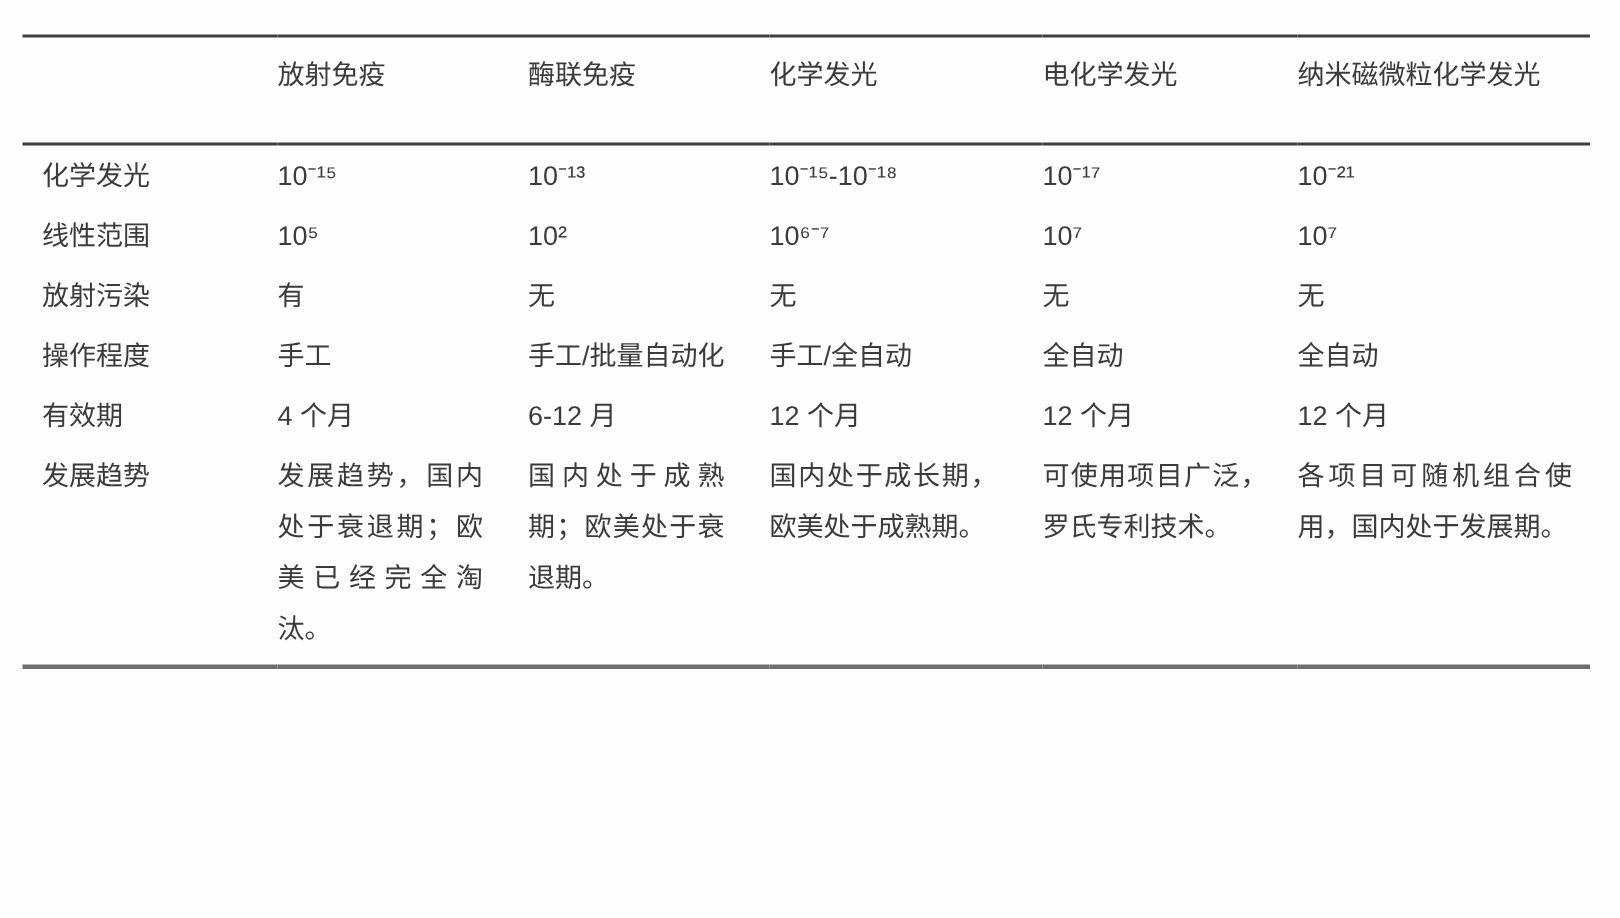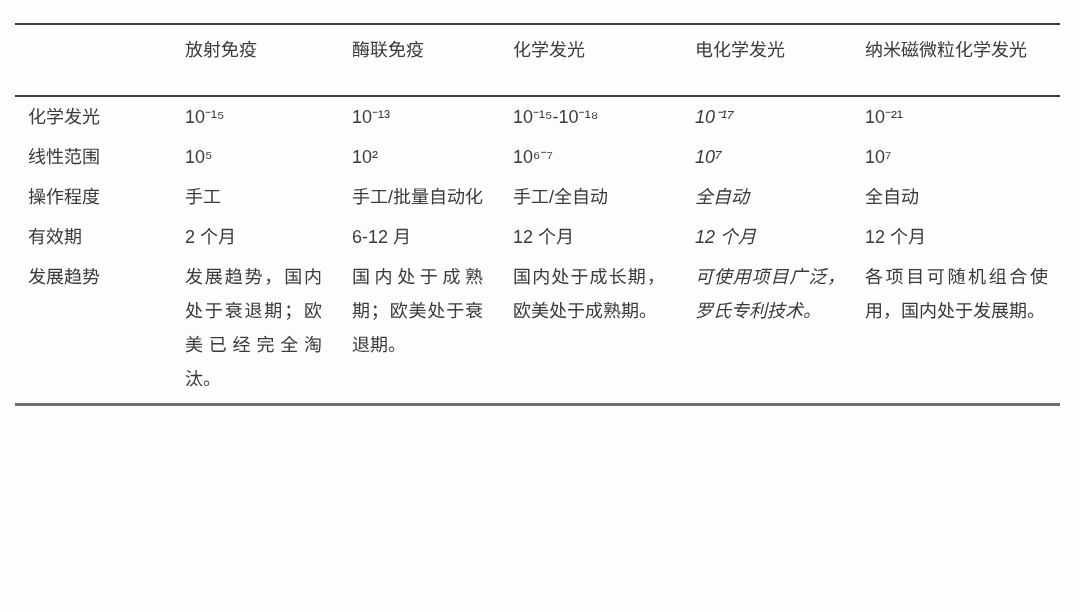--- a/index.html
+++ b/index.html
@@ -38,21 +38,21 @@
     padding: 8px 12px 28px 0;
     border-bottom: 2px solid #3f3f3f;
   }
   table.cmp tbody td {
     vertical-align: top;
     line-height: 34px;
     padding: 3px 30px 3px 0;
     text-align: justify;
   }
   
-  table.cmp tbody td:nth-child(5) { padding-right: 20px; font-style: italic; }
+  table.cmp tbody td:nth-child(5) { padding-right: 20px; }
   table.cmp tbody td:nth-child(6) { padding-right: 12px; }
   table.cmp th.rowlabel,
   table.cmp td.rowlabel {
     padding-left: 13px;
     padding-right: 10px;
     text-align: left;
   }
   table.cmp tbody tr:last-child td { padding-bottom: 7px; }
 </style>
 </head>
@@ -89,30 +89,38 @@
       </tr>
       <tr>
         <td class="rowlabel">线性范围</td>
         <td>10⁵</td>
         <td>10²</td>
         <td>10⁶⁻⁷</td>
         <td>10⁷</td>
         <td>10⁷</td>
       </tr>
       <tr>
+        <td class="rowlabel">放射污染</td>
+        <td>有</td>
+        <td>无</td>
+        <td>无</td>
+        <td>无</td>
+        <td>无</td>
+      </tr>
+      <tr>
         <td class="rowlabel">操作程度</td>
         <td>手工</td>
         <td>手工/批量自动化</td>
         <td>手工/全自动</td>
         <td>全自动</td>
         <td>全自动</td>
       </tr>
       <tr>
         <td class="rowlabel">有效期</td>
-        <td>2 个月</td>
+        <td>4 个月</td>
         <td>6-12 月</td>
         <td>12 个月</td>
         <td>12 个月</td>
         <td>12 个月</td>
       </tr>
       <tr>
         <td class="rowlabel">发展趋势</td>
         <td>发展趋势，国内处于衰退期；欧美已经完全淘汰。</td>
         <td>国内处于成熟期；欧美处于衰退期。</td>
         <td>国内处于成长期，欧美处于成熟期。</td>

